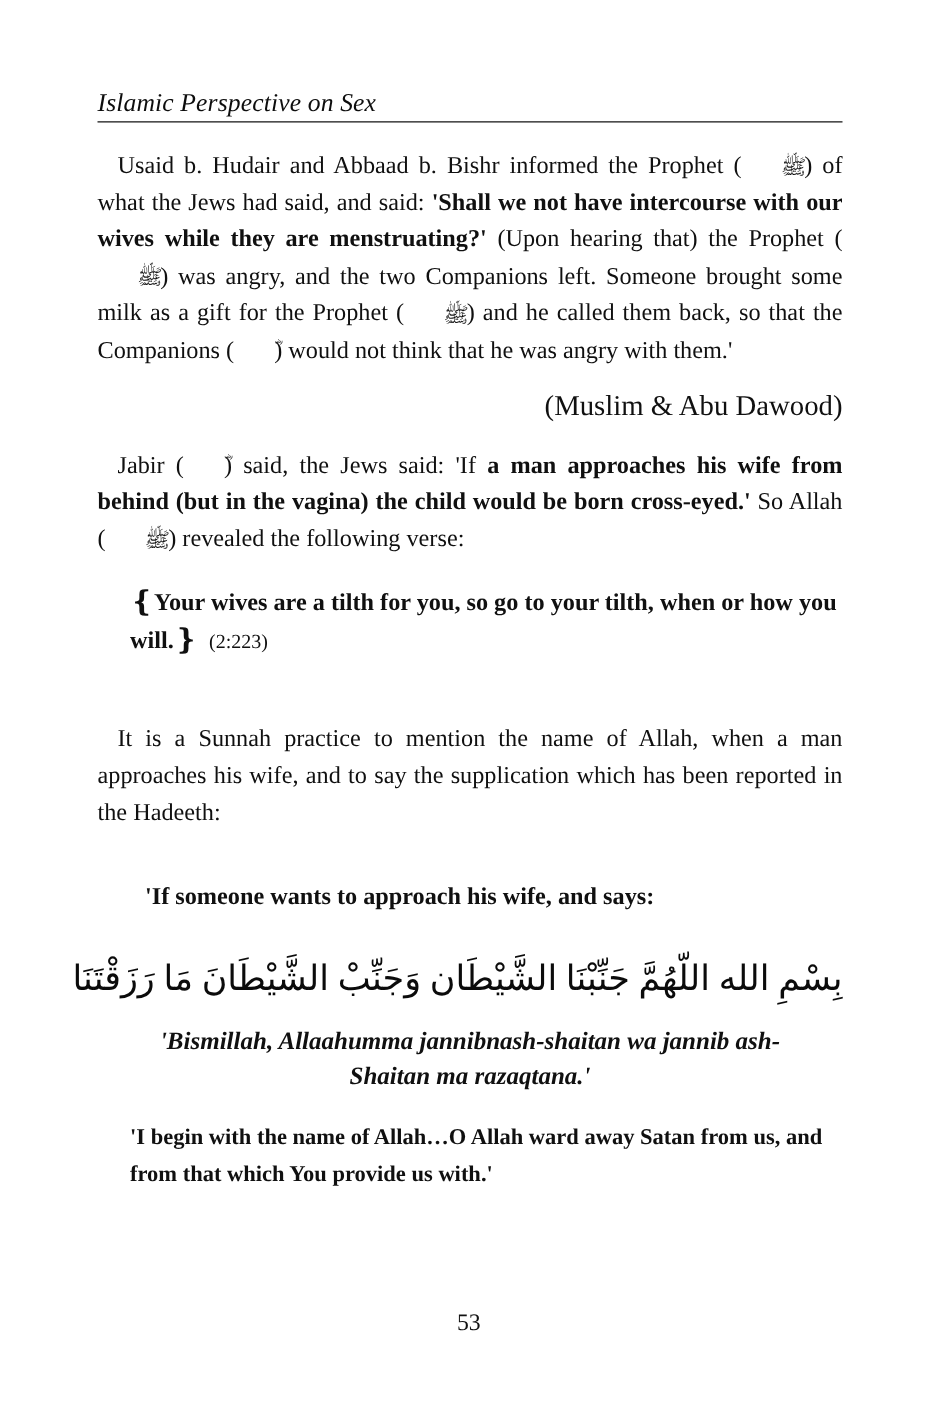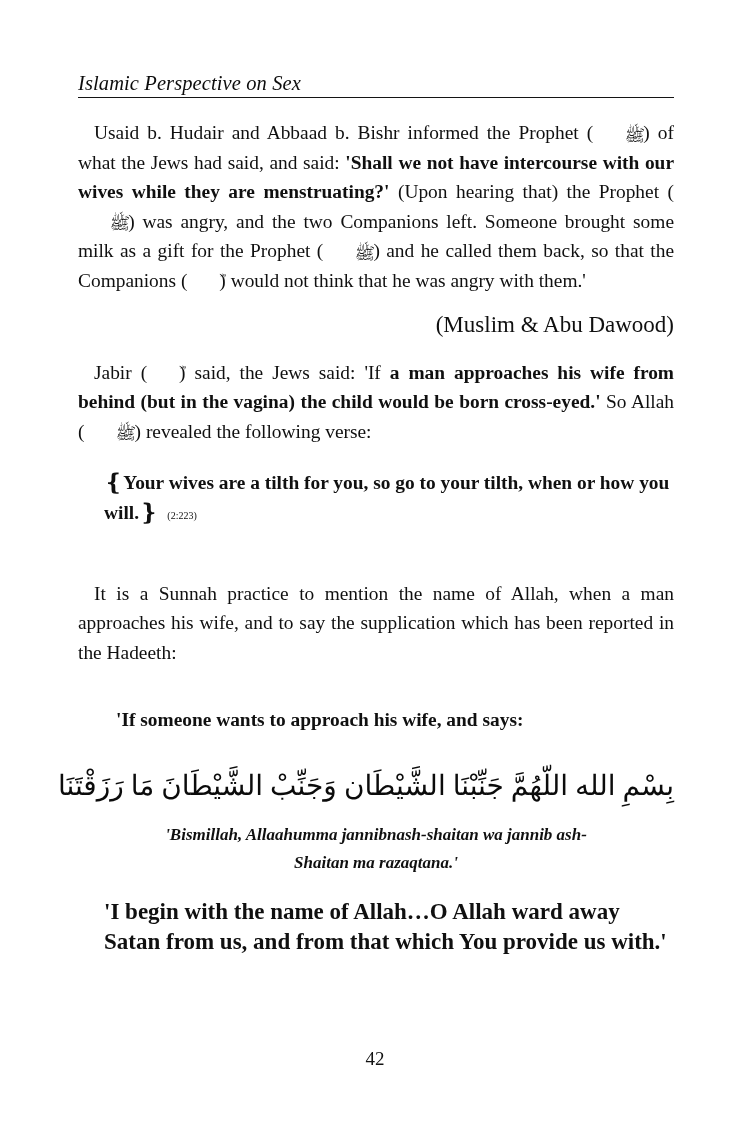--- a/index.html
+++ b/index.html
@@ -100,21 +100,21 @@
     text-align: left;
   }
   .verse-brace {
     font-weight: normal;
     font-size: 23px;
     line-height: 1;
     vertical-align: -1px;
   }
   .verse-ref {
     font-weight: normal;
-    font-size: 10px;
+    font-size: 16px;
     padding-left: 9px;
   }
 
   .inline-src {
     font-weight: normal;
     font-size: 16px;
     padding-left: 7px;
   }
 
   
@@ -138,29 +138,29 @@
     white-space: nowrap;
     color: #0b0b0b;
   }
 
   
   .translit {
     margin: 0;
     text-align: center;
     font-style: italic;
     font-weight: bold;
-    font-size: 17px;
+    font-size: 20px;
     line-height: 28px;
   }
 
   
   .translation {
     margin: 0;
     padding-left: 26px;
-    font-size: 23px;
+    font-size: 18px;
     line-height: 29.6px;
     font-weight: bold;
     text-align: left;
   }
 
   
   .folio {
     position: absolute;
     left: 0;
     top: 1048px;
@@ -221,15 +221,15 @@
 
     <p class="translit">'Bismillah, Allaahumma jannibnash-shaitan wa jannib ash-</p>
     <p class="translit">Shaitan ma razaqtana.'</p>
 
     <div class="sp-20"></div>
 
     <p class="translation">'I begin with the name of Allah…O Allah ward away Satan from us, and from that which You provide us with.'</p>
 
   </div>
 
-  <div class="folio">42</div>
+  <div class="folio">53</div>
 
 </div>
 
 </body></html>

